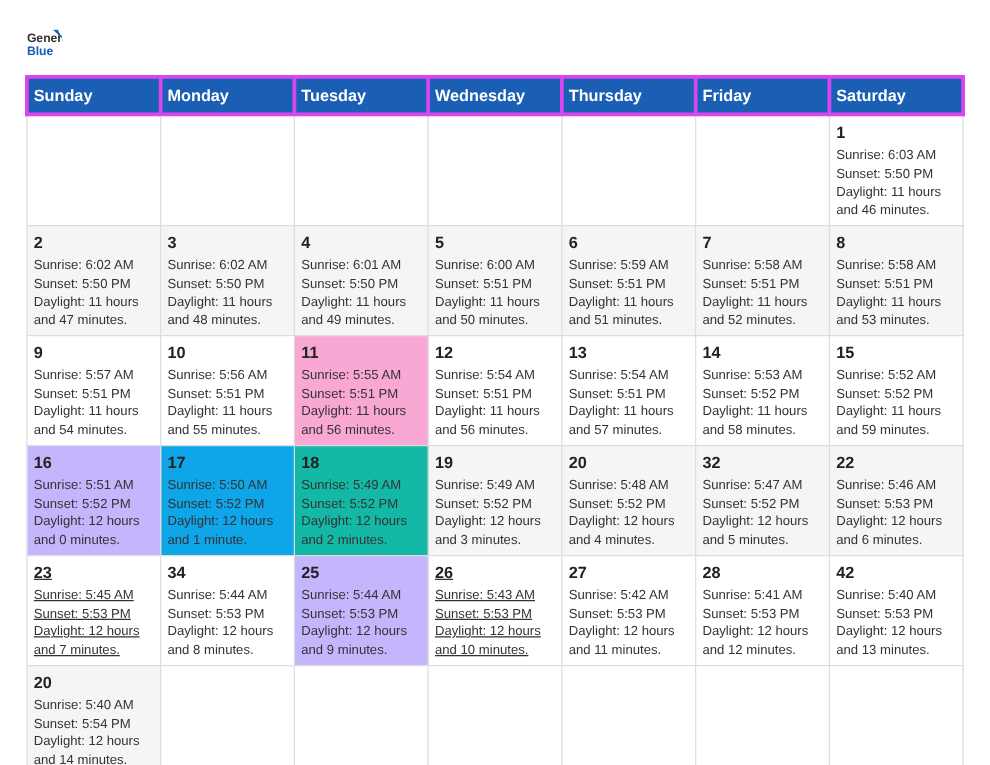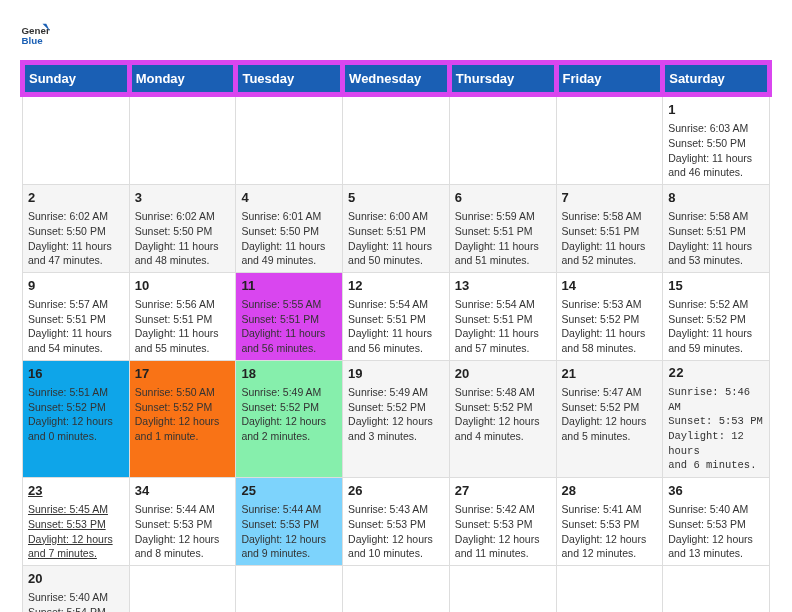--- a/index.html
+++ b/index.html
@@ -44,21 +44,21 @@
     }
     thead tr {
       background-color: #1a5fb4;
     }
     thead th {
       color: #fff;
       font-size: 13px;
       font-weight: bold;
       padding: 6px 4px;
       text-align: left;
-      border: 5px solid #d946ef;
+      border: 3px solid #d946ef;
     }
     tbody td {
       vertical-align: top;
       border: 1px solid #ddd;
       padding: 4px 5px;
       font-size: 10.5px;
       color: #333;
       line-height: 1.4;
       background: #fff;
     }
@@ -123,43 +123,43 @@
         <td style="background: rgb(245, 245, 245);"><span class="day-num">3</span>Sunrise: 6:02 AM<br>Sunset: 5:50 PM<br>Daylight: 11 hours<br>and 48 minutes.</td>
         <td style="background: rgb(245, 245, 245);"><span class="day-num">4</span>Sunrise: 6:01 AM<br>Sunset: 5:50 PM<br>Daylight: 11 hours<br>and 49 minutes.</td>
         <td style="background: rgb(245, 245, 245);"><span class="day-num">5</span>Sunrise: 6:00 AM<br>Sunset: 5:51 PM<br>Daylight: 11 hours<br>and 50 minutes.</td>
         <td style="background: rgb(245, 245, 245);"><span class="day-num">6</span>Sunrise: 5:59 AM<br>Sunset: 5:51 PM<br>Daylight: 11 hours<br>and 51 minutes.</td>
         <td style="background: rgb(245, 245, 245);"><span class="day-num">7</span>Sunrise: 5:58 AM<br>Sunset: 5:51 PM<br>Daylight: 11 hours<br>and 52 minutes.</td>
         <td style="background: rgb(245, 245, 245);"><span class="day-num">8</span>Sunrise: 5:58 AM<br>Sunset: 5:51 PM<br>Daylight: 11 hours<br>and 53 minutes.</td>
       </tr>
       <tr>
         <td style="background: rgb(255, 255, 255);"><span class="day-num">9</span>Sunrise: 5:57 AM<br>Sunset: 5:51 PM<br>Daylight: 11 hours<br>and 54 minutes.</td>
         <td style="background: rgb(255, 255, 255); margin-left: 43px;"><span class="day-num">10</span>Sunrise: 5:56 AM<br>Sunset: 5:51 PM<br>Daylight: 11 hours<br>and 55 minutes.</td>
-        <td style="background: #d946ef;"><span class="day-num">11</span>Sunrise: 5:55 AM<br>Sunset: 5:51 PM<br>Daylight: 11 hours<br>and 56 minutes.</td>
+        <td style="background: #f9a8d4;"><span class="day-num">11</span>Sunrise: 5:55 AM<br>Sunset: 5:51 PM<br>Daylight: 11 hours<br>and 56 minutes.</td>
         <td style="background: rgb(255, 255, 255);"><span class="day-num">12</span>Sunrise: 5:54 AM<br>Sunset: 5:51 PM<br>Daylight: 11 hours<br>and 56 minutes.</td>
         <td style="background: rgb(255, 255, 255);"><span class="day-num">13</span>Sunrise: 5:54 AM<br>Sunset: 5:51 PM<br>Daylight: 11 hours<br>and 57 minutes.</td>
         <td style="background: rgb(255, 255, 255); margin-left: 48px;"><span class="day-num">14</span>Sunrise: 5:53 AM<br>Sunset: 5:52 PM<br>Daylight: 11 hours<br>and 58 minutes.</td>
         <td style="background: rgb(255, 255, 255);"><span class="day-num">15</span>Sunrise: 5:52 AM<br>Sunset: 5:52 PM<br>Daylight: 11 hours<br>and 59 minutes.</td>
       </tr>
       <tr>
-        <td style="background: #0ea5e9;"><span class="day-num">16</span>Sunrise: 5:51 AM<br>Sunset: 5:52 PM<br>Daylight: 12 hours<br>and 0 minutes.</td>
-        <td style="background: #f97316;"><span class="day-num">17</span>Sunrise: 5:50 AM<br>Sunset: 5:52 PM<br>Daylight: 12 hours<br>and 1 minute.</td>
-        <td style="background: #86efac;"><span class="day-num">18</span>Sunrise: 5:49 AM<br>Sunset: 5:52 PM<br>Daylight: 12 hours<br>and 2 minutes.</td>
+        <td style="background: #c4b5fd;"><span class="day-num">16</span>Sunrise: 5:51 AM<br>Sunset: 5:52 PM<br>Daylight: 12 hours<br>and 0 minutes.</td>
+        <td style="background: #0ea5e9;"><span class="day-num">17</span>Sunrise: 5:50 AM<br>Sunset: 5:52 PM<br>Daylight: 12 hours<br>and 1 minute.</td>
+        <td style="background: #14b8a6;"><span class="day-num">18</span>Sunrise: 5:49 AM<br>Sunset: 5:52 PM<br>Daylight: 12 hours<br>and 2 minutes.</td>
         <td style="background: rgb(245, 245, 245);"><span class="day-num">19</span>Sunrise: 5:49 AM<br>Sunset: 5:52 PM<br>Daylight: 12 hours<br>and 3 minutes.</td>
         <td style="background: rgb(245, 245, 245);"><span class="day-num">20</span>Sunrise: 5:48 AM<br>Sunset: 5:52 PM<br>Daylight: 12 hours<br>and 4 minutes.</td>
-        <td style="background: rgb(245, 245, 245);"><span class="day-num">21</span>Sunrise: 5:47 AM<br>Sunset: 5:52 PM<br>Daylight: 12 hours<br>and 5 minutes.</td>
-        <td style="background: rgb(245, 245, 245); font-family: Liberation Mono, monospace;"><span class="day-num">22</span>Sunrise: 5:46 AM<br>Sunset: 5:53 PM<br>Daylight: 12 hours<br>and 6 minutes.</td>
+        <td style="background: rgb(245, 245, 245);"><span class="day-num">32</span>Sunrise: 5:47 AM<br>Sunset: 5:52 PM<br>Daylight: 12 hours<br>and 5 minutes.</td>
+        <td style="background: rgb(245, 245, 245);"><span class="day-num">22</span>Sunrise: 5:46 AM<br>Sunset: 5:53 PM<br>Daylight: 12 hours<br>and 6 minutes.</td>
       </tr>
       <tr>
         <td style="background: rgb(255, 255, 255); text-decoration: underline;"><span class="day-num">23</span>Sunrise: 5:45 AM<br>Sunset: 5:53 PM<br>Daylight: 12 hours<br>and 7 minutes.</td>
         <td style="background: rgb(255, 255, 255);"><span class="day-num">34</span>Sunrise: 5:44 AM<br>Sunset: 5:53 PM<br>Daylight: 12 hours<br>and 8 minutes.</td>
-        <td style="background: #7dd3fc;"><span class="day-num">25</span>Sunrise: 5:44 AM<br>Sunset: 5:53 PM<br>Daylight: 12 hours<br>and 9 minutes.</td>
-        <td style="background: rgb(255, 255, 255);"><span class="day-num">26</span>Sunrise: 5:43 AM<br>Sunset: 5:53 PM<br>Daylight: 12 hours<br>and 10 minutes.</td>
+        <td style="background: #c4b5fd;"><span class="day-num">25</span>Sunrise: 5:44 AM<br>Sunset: 5:53 PM<br>Daylight: 12 hours<br>and 9 minutes.</td>
+        <td style="background: rgb(255, 255, 255); text-decoration: underline;"><span class="day-num">26</span>Sunrise: 5:43 AM<br>Sunset: 5:53 PM<br>Daylight: 12 hours<br>and 10 minutes.</td>
         <td style="background: rgb(255, 255, 255);"><span class="day-num">27</span>Sunrise: 5:42 AM<br>Sunset: 5:53 PM<br>Daylight: 12 hours<br>and 11 minutes.</td>
         <td style="background: rgb(255, 255, 255);"><span class="day-num">28</span>Sunrise: 5:41 AM<br>Sunset: 5:53 PM<br>Daylight: 12 hours<br>and 12 minutes.</td>
-        <td style="background: rgb(255, 255, 255);"><span class="day-num">36</span>Sunrise: 5:40 AM<br>Sunset: 5:53 PM<br>Daylight: 12 hours<br>and 13 minutes.</td>
+        <td style="background: rgb(255, 255, 255);"><span class="day-num">42</span>Sunrise: 5:40 AM<br>Sunset: 5:53 PM<br>Daylight: 12 hours<br>and 13 minutes.</td>
       </tr>
       <tr>
         <td style="background: rgb(245, 245, 245);"><span class="day-num">20</span>Sunrise: 5:40 AM<br>Sunset: 5:54 PM<br>Daylight: 12 hours<br>and 14 minutes.</td>
         <td class="empty-cell" style="background: rgb(255, 255, 255);"></td>
         <td class="empty-cell" style="background: rgb(255, 255, 255);"></td>
         <td class="empty-cell" style="background: rgb(255, 255, 255);"></td>
         <td class="empty-cell" style="background: rgb(255, 255, 255);"></td>
         <td class="empty-cell" style="background: rgb(255, 255, 255);"></td>
         <td class="empty-cell" style="background: rgb(255, 255, 255);"></td>
       </tr>

